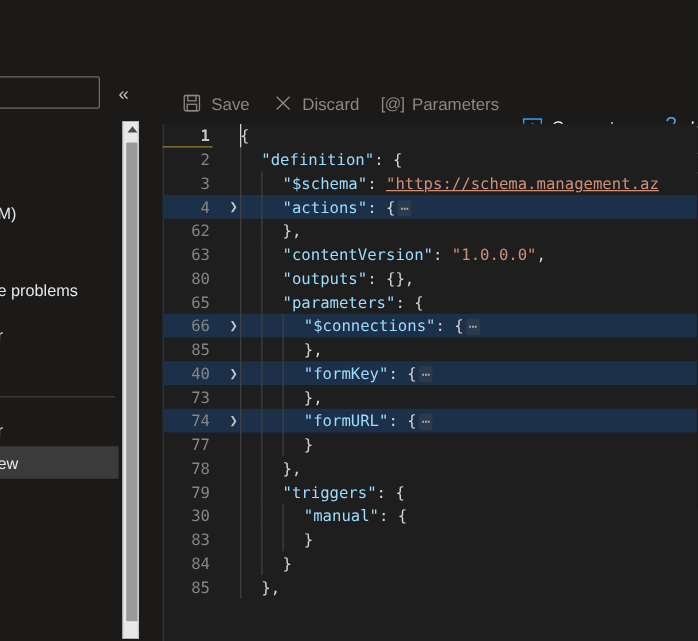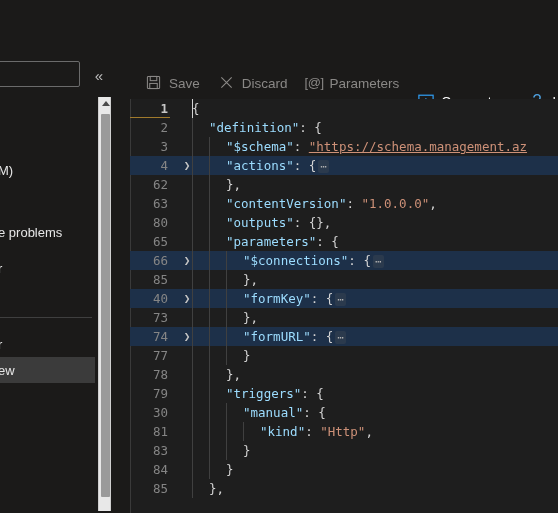--- a/index.html
+++ b/index.html
@@ -336,28 +336,20 @@
           <span class="code-text" style="left: 96px;"><span class="tok-key">"triggers"</span><span class="tok-punct">: {</span></span>
         </div>
         <div class="code-row">
           <span class="ln">30</span>
           <span class="guide" style="left: 62px;"></span>
           <span class="guide" style="left: 79px;"></span>
           <span class="guide" style="left: 96px;"></span>
           <span class="code-text" style="left: 113px;"><span class="tok-key">"manual"</span><span class="tok-punct">: {</span></span>
         </div>
         <div class="code-row">
-          <span class="ln">81</span>
-          <span class="guide" style="left: 62px;"></span>
-          <span class="guide" style="left: 79px;"></span>
-          <span class="guide" style="left: 96px;"></span>
-          <span class="guide" style="left: 113px;"></span>
-          <span class="code-text" style="left: 130px;"><span class="tok-key">"kind"</span><span class="tok-punct">: </span><span class="tok-str">"Http"</span><span class="tok-punct">,</span></span>
-        </div>
-        <div class="code-row">
           <span class="ln">83</span>
           <span class="guide" style="left: 62px;"></span>
           <span class="guide" style="left: 79px;"></span>
           <span class="guide" style="left: 96px;"></span>
           <span class="code-text" style="left: 113px;"><span class="tok-punct">}</span></span>
         </div>
         <div class="code-row">
           <span class="ln">84</span>
           <span class="guide" style="left: 62px;"></span>
           <span class="guide" style="left: 79px;"></span>

